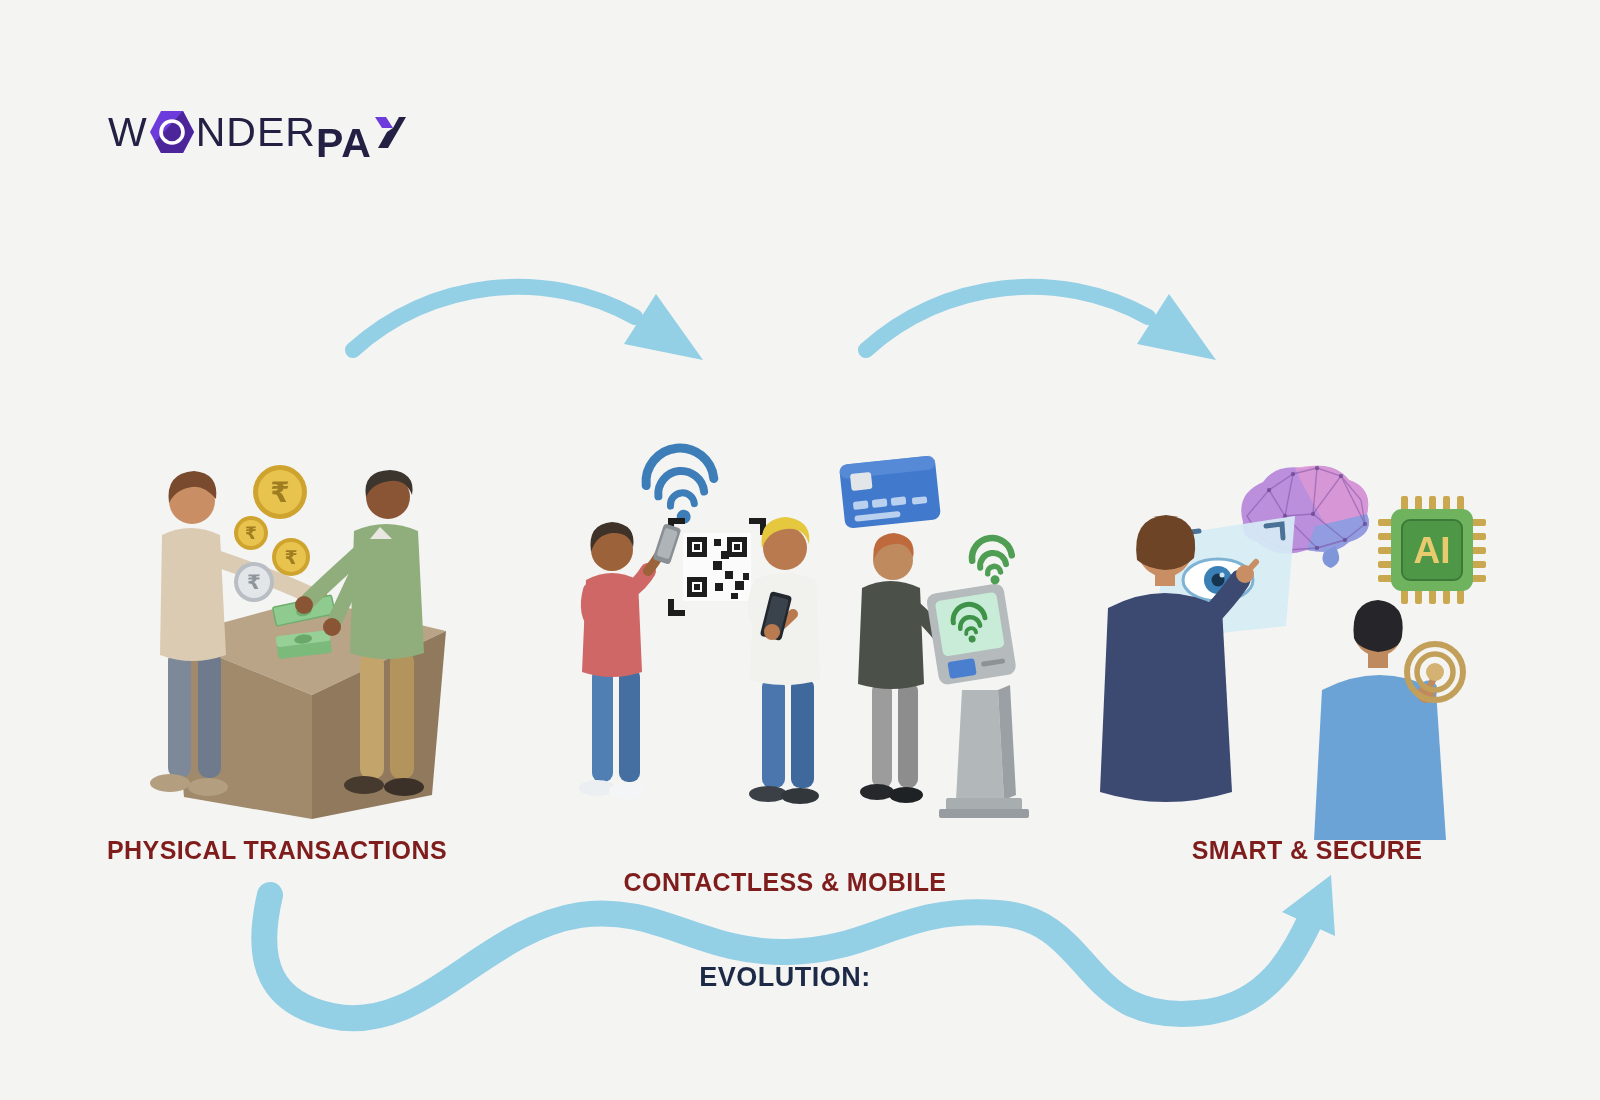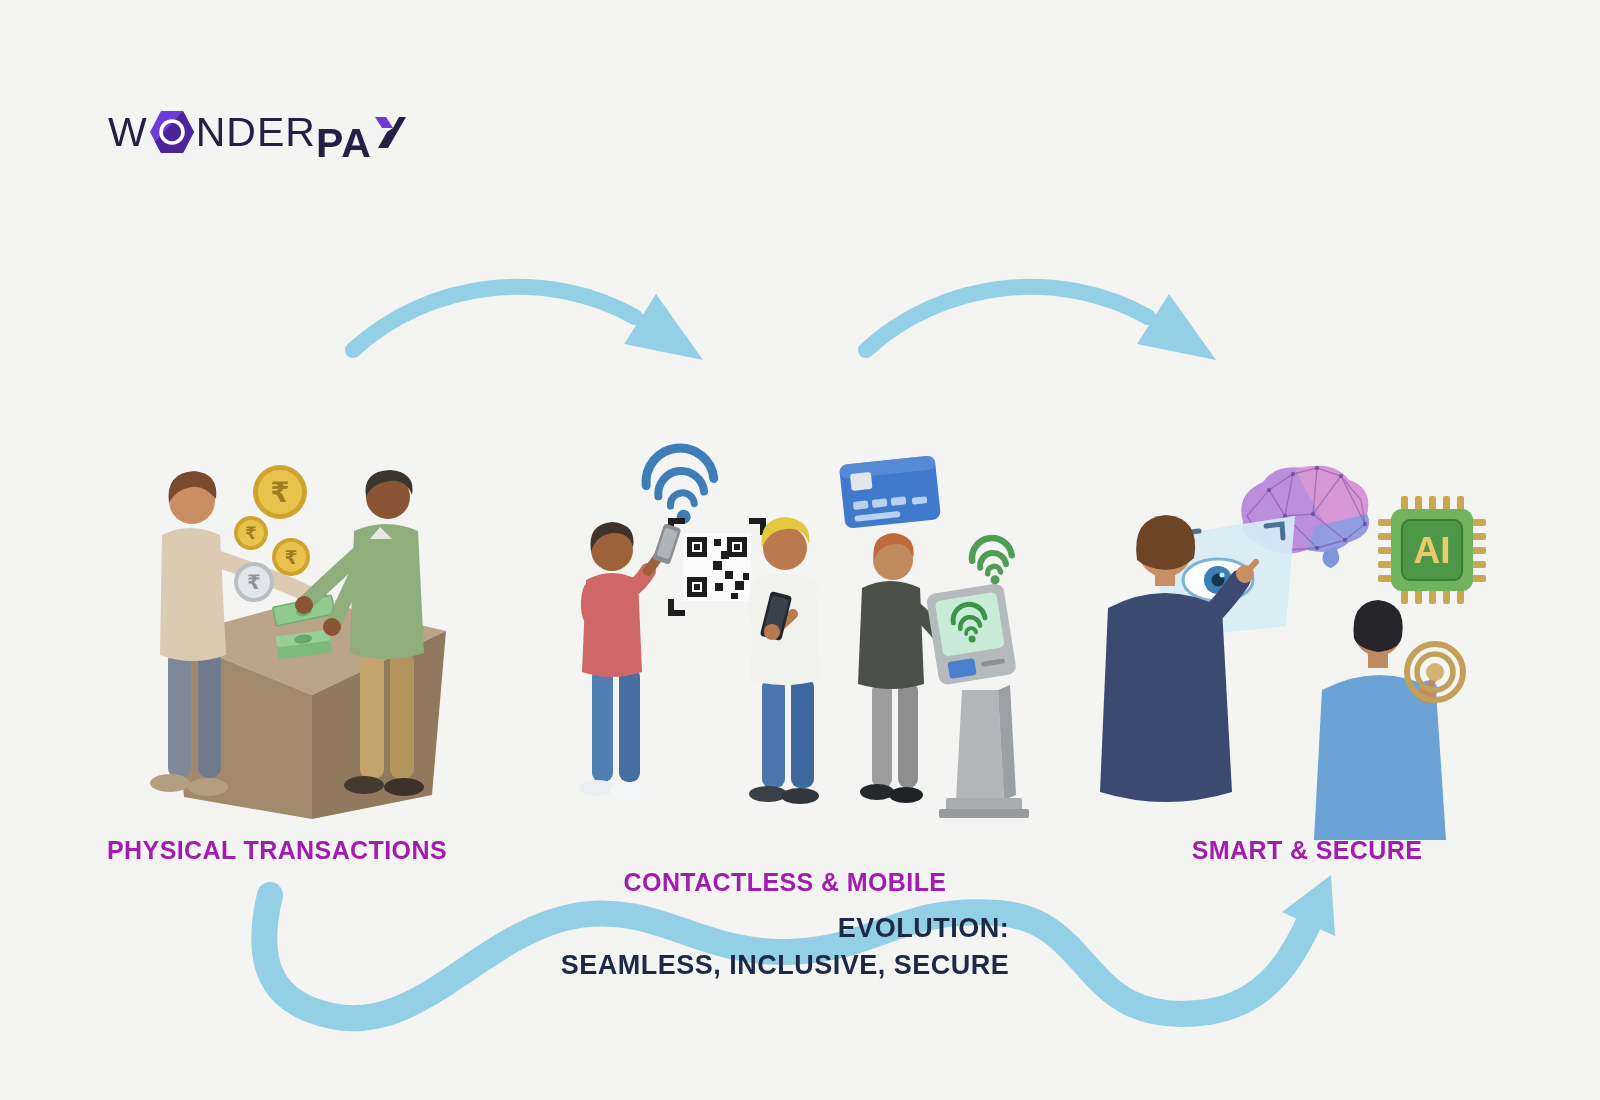--- a/index.html
+++ b/index.html
@@ -11,25 +11,25 @@
     position:absolute;left:108px;top:100px;display:flex;align-items:center;
     font-size:41px;color:#232043;letter-spacing:1px;line-height:1;
   }
   .logo .lt{font-weight:500;}
   .logo .lb{font-weight:800;margin-top:23px;}
   .logo svg{display:block;}
   .hex-wrap{margin:0 1px;}
   .y-wrap{margin-left:2px;}
   .stage-label{
     position:absolute;transform:translateX(-50%);white-space:nowrap;
-    font-weight:bold;font-size:25px;color:#a21caf;letter-spacing:.4px;
+    font-weight:bold;font-size:25px;color:#7f1d1d;letter-spacing:.4px;
   }
   .evolution{
-    position:absolute;left:785px;top:910px;transform:translateX(-50%);
-    text-align:right;font-weight:bold;font-size:27px;line-height:37px;
+    position:absolute;left:785px;top:959px;transform:translateX(-50%);
+    text-align:center;font-weight:bold;font-size:27px;line-height:37px;
     color:#1c2a47;letter-spacing:.5px;white-space:nowrap;
   }
   .abs{position:absolute;}
   svg{overflow:visible;}
   text.coin-t{font-family:"DejaVu Sans",sans-serif;font-weight:bold;}
   text.chip-t{font-family:"Liberation Sans",sans-serif;font-weight:bold;}
 </style>
 </head>
 <body>
 
@@ -364,16 +364,15 @@
   <div class="stage-label" style="left:785px;top:868px">CONTACTLESS &amp; MOBILE</div>
   <div class="stage-label" style="left:1307px;top:836px">SMART &amp; SECURE</div>
 
   <svg class="abs" style="left:252px;top:868px" width="1105" height="185" viewBox="0 0 1105 185">
     <path d="M 18 27 C 2 95, 18 135, 80 148 C 170 167, 230 62, 328 47 C 406 36, 448 86, 536 84 C 624 82, 648 38, 746 45 C 846 52, 826 162, 956 144 C 1014 135, 1040 92, 1060 48" fill="none" stroke="#93cfe5" stroke-width="26" stroke-linecap="round"></path>
     <polygon points="1079,7 1083,68 1030,44" fill="#93cfe5"></polygon>
   </svg>
 
   <div class="evolution">
     <div>EVOLUTION:</div>
-    <div>SEAMLESS, INCLUSIVE, SECURE</div>
   </div>
 
 </div>
 
 </body></html>

